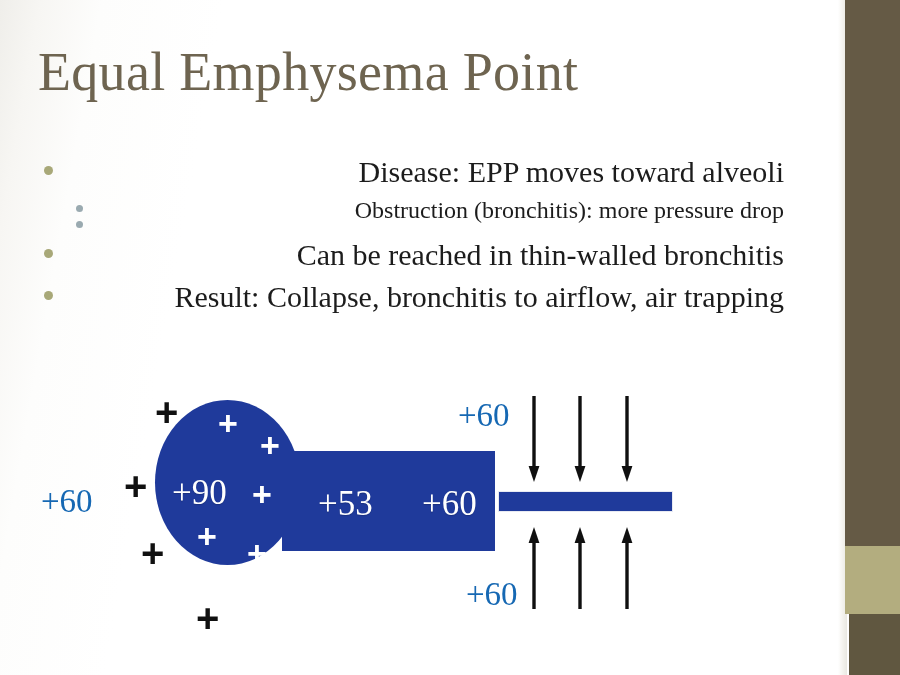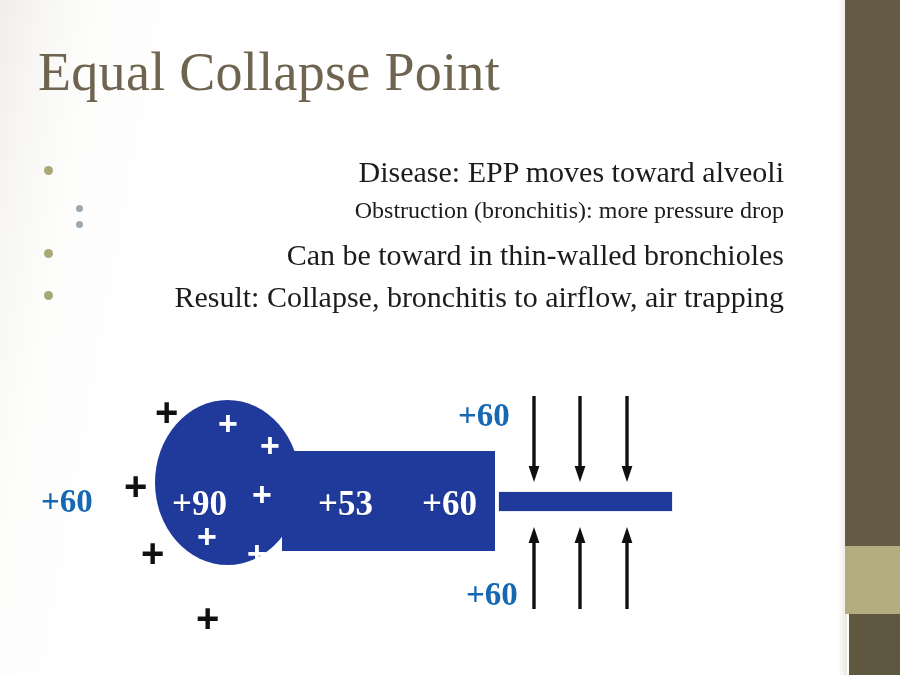--- a/index.html
+++ b/index.html
@@ -123,21 +123,21 @@
     font-size: 40px;
   }
   .plus-in {
     color: #ffffff;
     font-size: 34px;
   }
 
   .pval {
     position: absolute;
     font-family: "Liberation Serif", serif;
-    font-weight: bold;
+    font-weight: normal;
     line-height: 1;
     white-space: nowrap;
   }
   .pval-white {
     color: #ffffff;
     font-size: 35px;
     text-shadow: 0 1px 1px rgba(0,0,0,0.18);
   }
   .pval-blue {
     color: #1668b3;
@@ -148,59 +148,59 @@
     position: absolute;
     width: 12px;
   }
   .arrow svg { display: block; }
 </style>
 </head>
 <body>
 
 <div id="slide">
 
-  <div id="page-title">Equal Collapse Point</div>
+  <div id="page-title">Equal Emphysema Point</div>
 
   <div id="bullets">
 
     <div class="b-row b-lvl1">
       <span class="dot1"></span>
       <span class="txt1">Disease: EPP moves toward alveoli</span>
     </div>
 
     <div class="b-row b-lvl2">
       <span class="dot2"></span>
       <span class="txt2">Obstruction (bronchitis): more pressure drop</span>
     </div>
 
     <div class="b-row b-lvl2">
       <span class="dot2"></span>
     </div>
 
     <div class="b-row b-lvl1">
       <span class="dot1"></span>
-      <span class="txt1">Can be toward in thin-walled bronchioles</span>
+      <span class="txt1">Can be reached in thin-walled bronchitis</span>
     </div>
 
     <div class="b-row b-lvl1">
       <span class="dot1"></span>
       <span class="txt1">Result: Collapse, bronchitis to airflow, air trapping</span>
     </div>
 
   </div>
 
   <div>
 
     <div class="alveolus"></div>
 
     <div class="airway"></div>
 
     <div class="collapsed-airway"></div>
 
-    <div class="pval pval-white" style="left:172px; top:486px;">+90</div>
+    <div class="pval pval-white" style="left:172px; top:475px;">+90</div>
     <div class="pval pval-white" style="left:318px; top:486px;">+53</div>
     <div class="pval pval-white" style="left:422px; top:486px;">+60</div>
     <div class="pval pval-blue" style="left:41px; top:485px;">+60</div>
     <div class="pval pval-blue" style="left:458px; top:399px;">+60</div>
     <div class="pval pval-blue" style="left:466px; top:578px;">+60</div>
 
     <div class="plus plus-out" style="left:155px; top:392px;">+</div>
     <div class="plus plus-out" style="left:124px; top:466px;">+</div>
     <div class="plus plus-out" style="left:141px; top:533px;">+</div>
     <div class="plus plus-out" style="left:196px; top:598px;">+</div>

